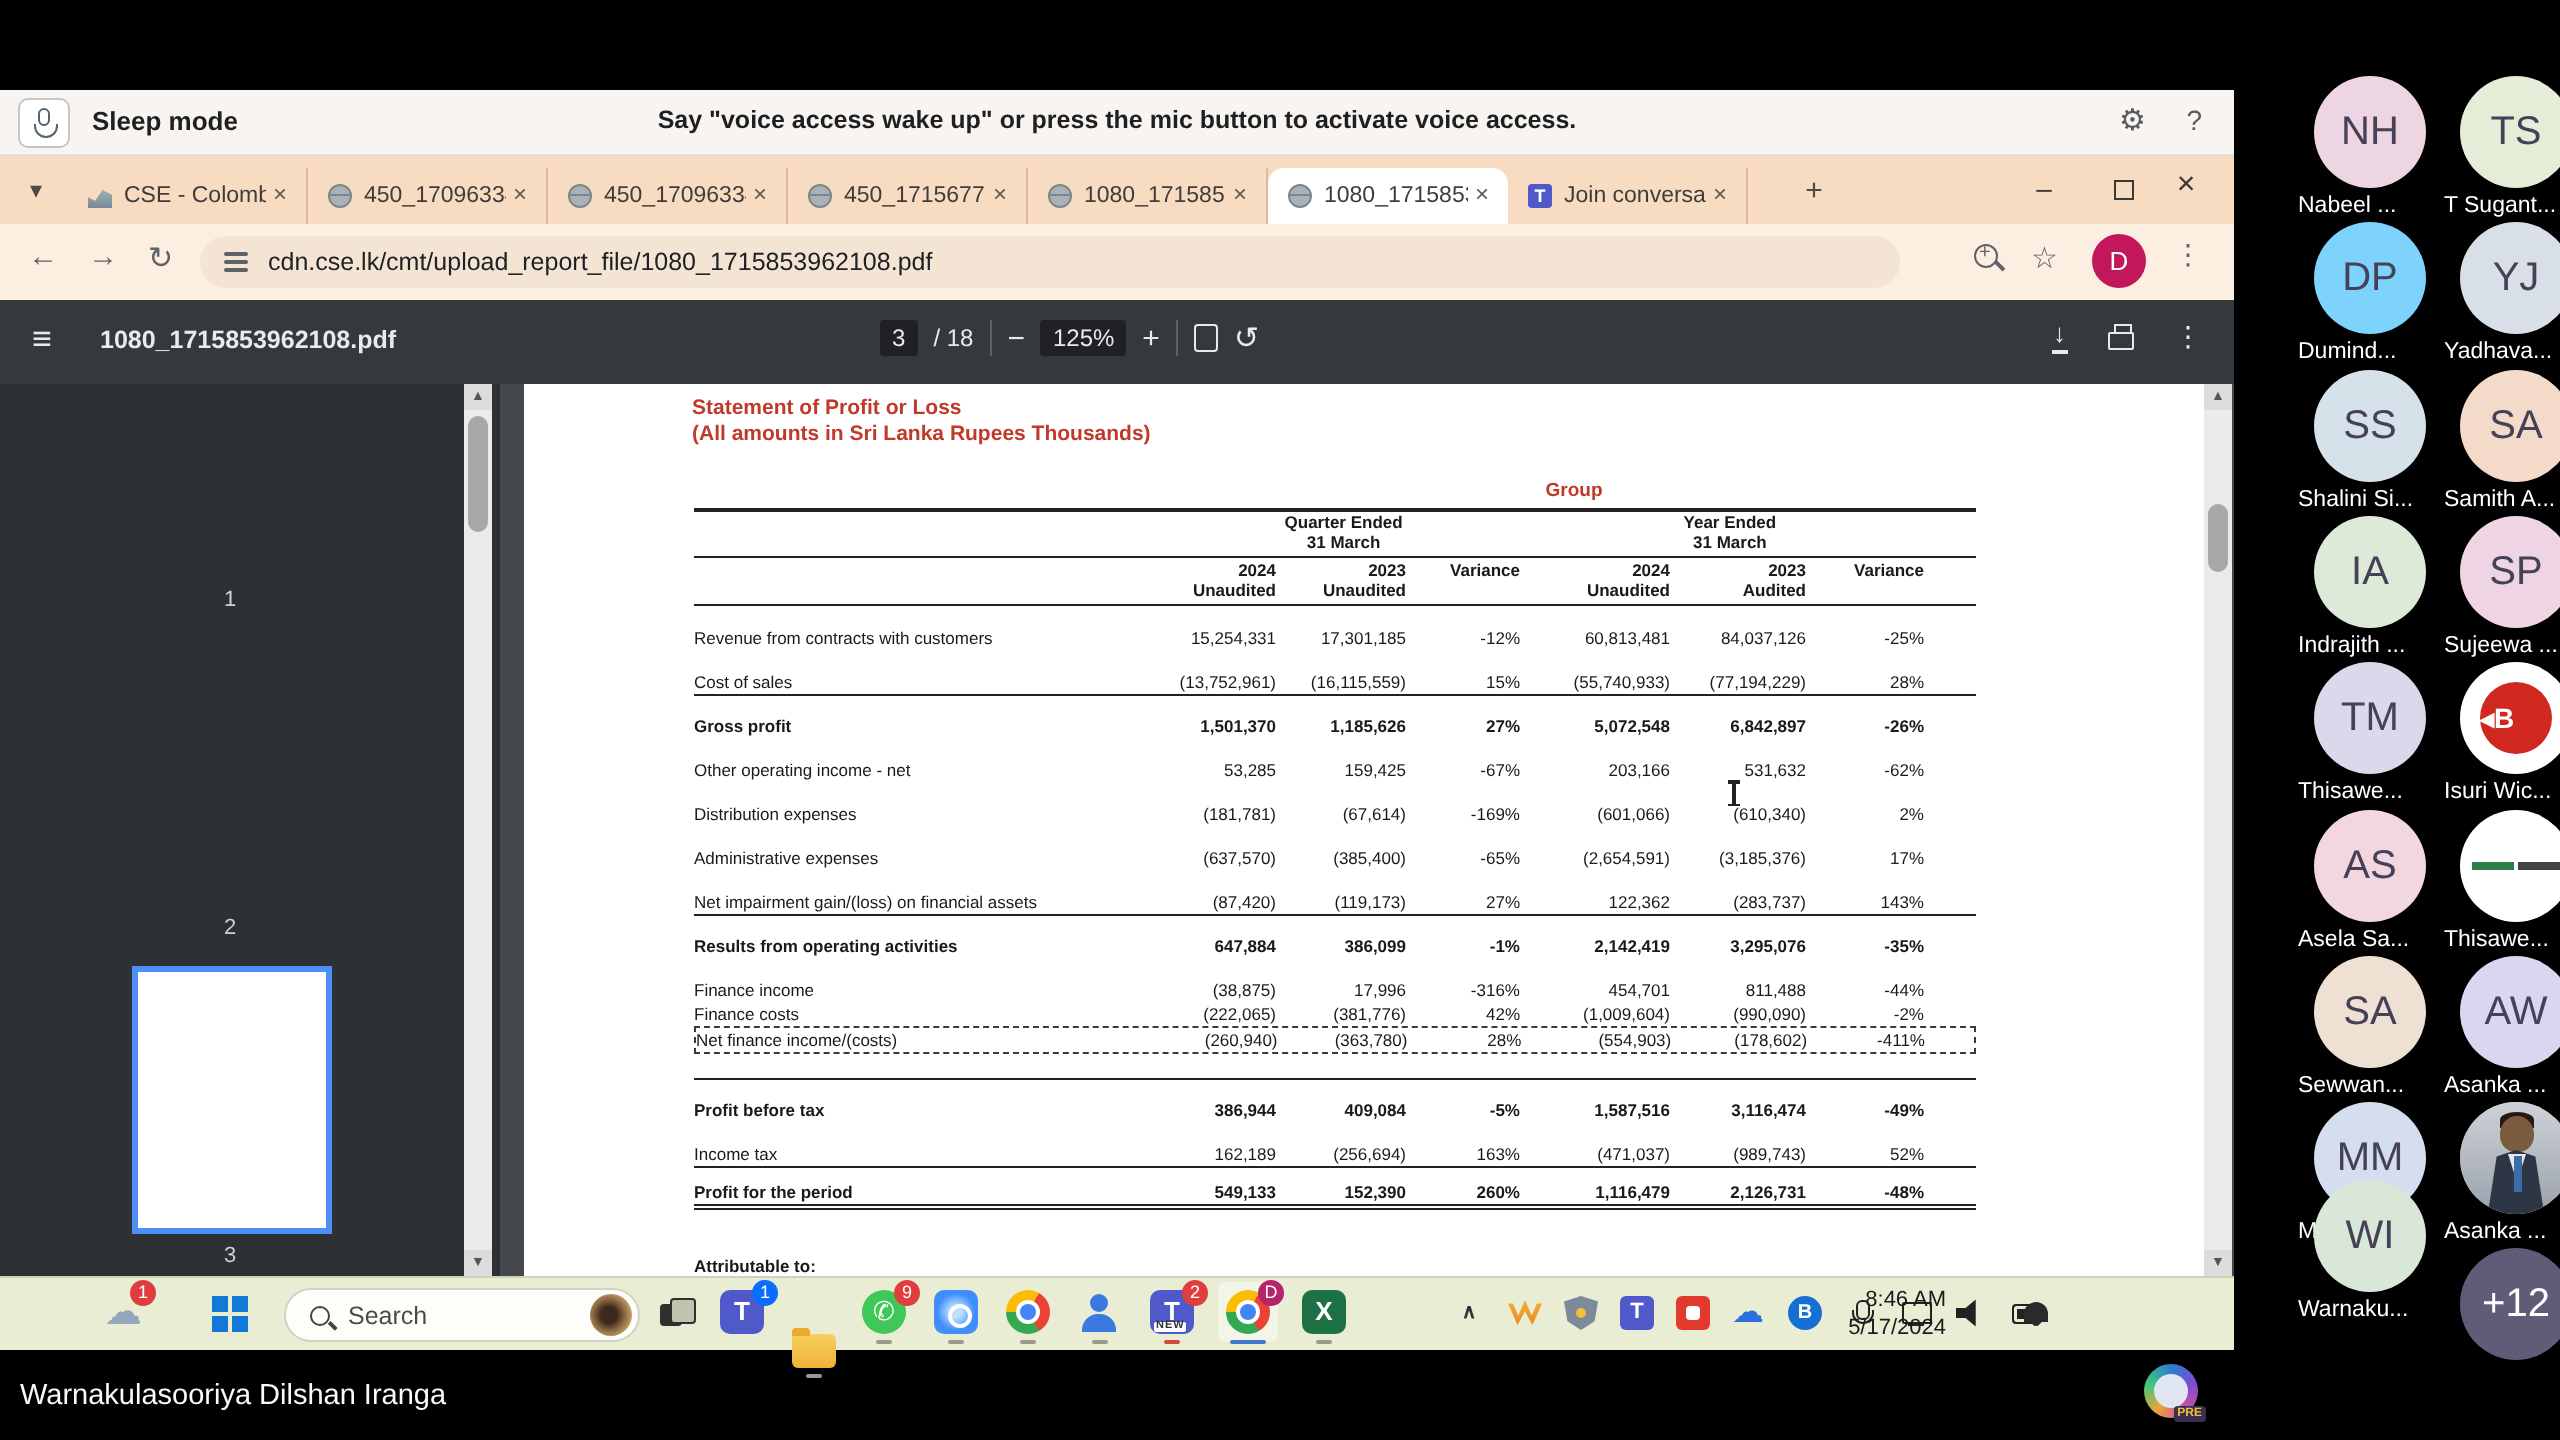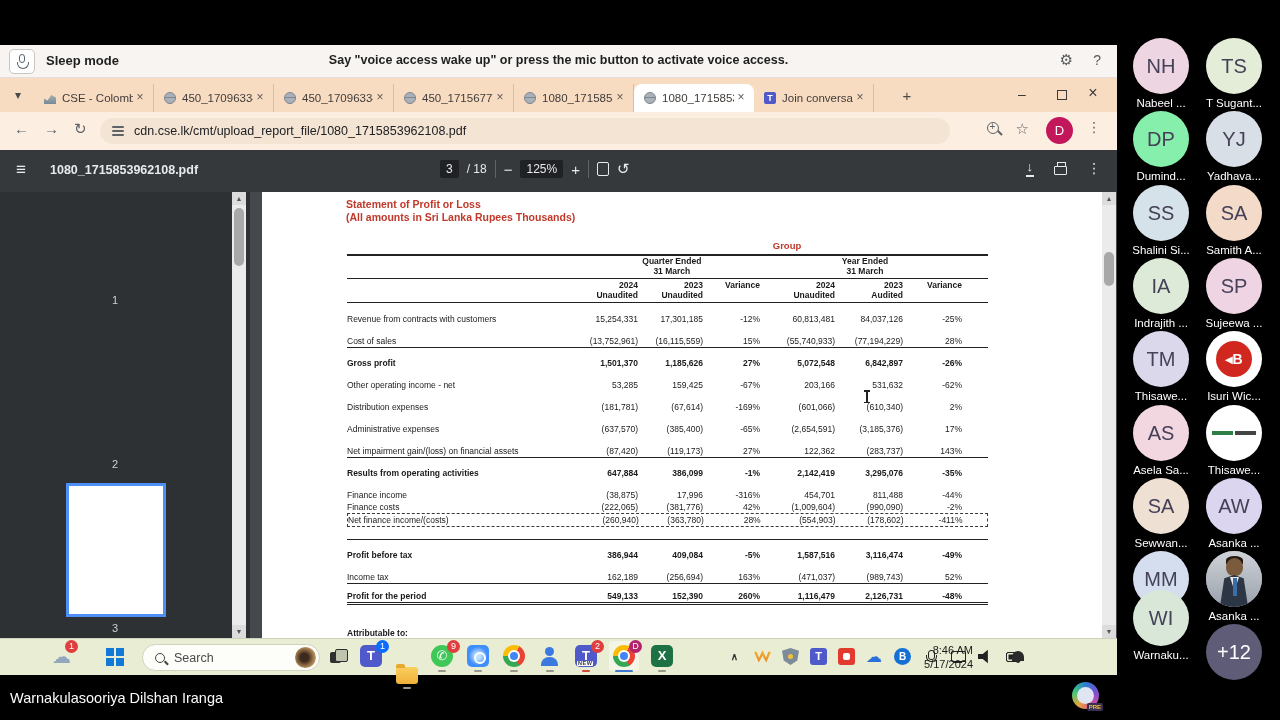--- a/index.html
+++ b/index.html
@@ -96,21 +96,21 @@
   .trow.gap { margin-top:12px; }
   .tlab { width:238px; white-space:nowrap; }
   .tc { text-align:right; white-space:nowrap; }
   .w1 { width:53px; } .w2 { width:65px; } .w3 { width:57px; } .w4 { width:75px; } .w5 { width:68px; } .w6 { width:59px; }
   .ibeam { position:absolute; left:604px; top:198px; width:1.5px; height:13px; background:#222; }
   .ibeam::before, .ibeam::after { content:""; position:absolute; left:-2px; width:5.5px; height:1.5px; background:#222; }
   .ibeam::before { top:0; } .ibeam::after { bottom:0; }
 
   
   .people { position:absolute; left:1117px; top:0; width:163px; height:720px; background:#000; }
-  .pcell { position:absolute; width:72px; text-align:center; }
+  .pcell { position:absolute; width:72px; text-align:left;margin-left:24px; }
   .pava { position:relative; width:56px; height:56px; margin:0 auto; border-radius:50%; font-size:20px; color:#454158; display:flex; align-items:center; justify-content:center; overflow:hidden; }
   .pname { margin-top:3px; font-size:11.5px; color:#fff; white-space:nowrap; overflow:hidden; }
   .pava.ov { color:#fff; font-size:20px; }
   .logo-b { width:36px; height:36px; background:#d0281e; border-radius:50%; color:#fff; font-weight:bold; font-size:20px; line-height:36px; }
   .logo-txt { width:44px; height:8px; display:flex; gap:2px; justify-content:center; align-items:center; }
   .logo-txt i { display:block; height:4px; flex:1; background:#2f7d46; }
   .logo-txt i:last-child { background:#444; }
   .photo { position:absolute; inset:0; background:linear-gradient(180deg,#cfd3d8 0%,#9aa1ab 100%); }
   .photo .head { position:absolute; left:20px; top:7px; width:17px; height:18px; background:#7b5b3e; border-radius:50% 50% 45% 45%; }
   .photo .hair { position:absolute; left:20px; top:5px; width:17px; height:8px; background:#241a12; border-radius:50% 50% 0 0; }
@@ -470,21 +470,21 @@
         </div>
         <div class="pname">Nabeel ...</div>
       </div>
       <div class="pcell" style="left: 81px; top: 38px;">
         <div class="pava" style="background: rgb(227, 237, 215);">
           <span>TS</span>
         </div>
         <div class="pname">T Sugant...</div>
       </div>
       <div class="pcell" style="left: 8px; top: 111px;">
-        <div class="pava" style="background: #86efac;">
+        <div class="pava" style="background: #7dd3fc;">
           <span>DP</span>
         </div>
         <div class="pname">Dumind...</div>
       </div>
       <div class="pcell" style="left: 81px; top: 111px;">
         <div class="pava" style="background: rgb(217, 223, 231);">
           <span>YJ</span>
         </div>
         <div class="pname">Yadhava...</div>
       </div>

